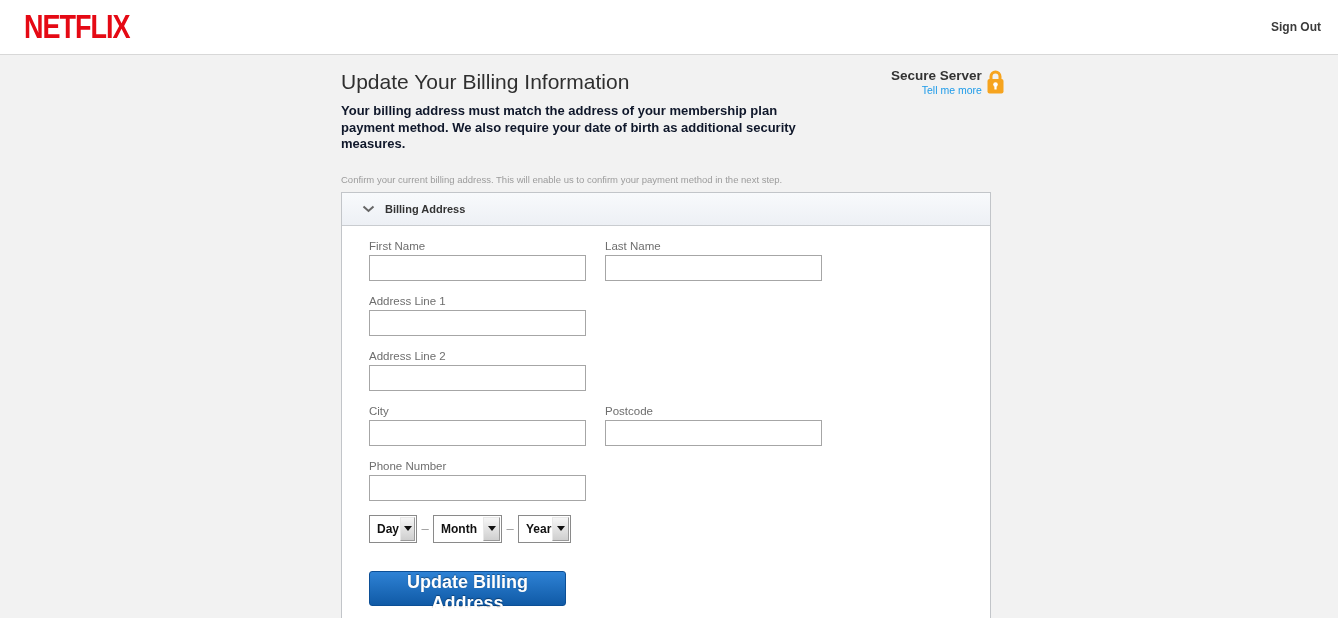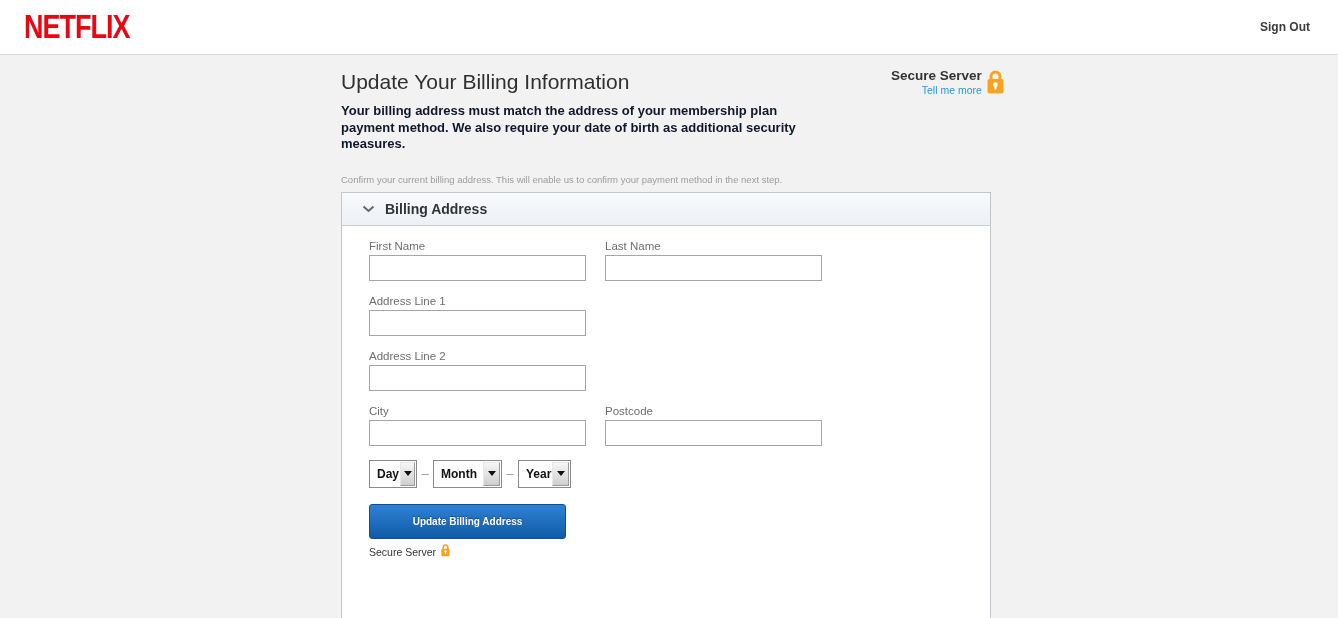--- a/index.html
+++ b/index.html
@@ -2,21 +2,21 @@
 <html><head>
 <meta charset="utf-8">
 <style>
   * { margin:0; padding:0; box-sizing:border-box; }
   html,body { width:1338px; height:618px; overflow:hidden;
               font-family:"Liberation Sans", sans-serif; background:#f2f2f2; }
 
   
   .topbar { height:55px; background:#fff; border-bottom:1px solid #d8d8d8;
             display:flex; align-items:center; justify-content:space-between;
-            padding:0 28px 0 24px; }
+            padding:0 17px 0 24px; }
   .logo { font-size:27px; font-weight:700; color:#e50914; letter-spacing:-1px;
           transform:scaleY(1.25); transform-origin:left center; cursor:pointer; }
   .signout { font-size:12px; font-weight:700; color:#3b3b3b; cursor:pointer; }
 
   
   .content { position:relative; height:562px; }
 
   .main-col { position:absolute; left:341px; top:0; width:650px; }
 
   .page-title { font-size:21px; font-weight:400; color:#2f2f2f; margin-top:15px; }
@@ -30,21 +30,21 @@
   .secure-top .t1 { font-size:13.5px; font-weight:700; color:#333; }
   .secure-top .t2 { font-size:10.5px; color:#1e9be9; cursor:pointer; margin-top:1px; }
 
   
   .panel { margin-top:7px; width:650px; height:439px; background:#fff;
            border:1px solid #c2c5c9; }
   .panel-head { height:33px; background:linear-gradient(#f8fafc,#edf0f5);
                 border-bottom:1px solid #c9ccd0; display:flex; align-items:center;
                 padding-left:20px; cursor:pointer; }
   .panel-head .chev { margin-right:10px; display:flex; }
-  .panel-head .ttl { font-size:14px; font-weight:700; color:#333; }
+  .panel-head .ttl { font-size:11px; font-weight:700; color:#333; }
 
   .panel-body { padding:14px 0 0 27px; position:relative; height:404px; }
 
   .fgroup { margin-bottom:14px; }
   .frow { display:flex;align-items:flex-end; }
   .fcol2 { margin-left:19px; }
   .flabel { display:block; font-size:11.5px; color:#6e6e6e; margin-bottom:3px; }
   .finput { width:217px; height:26px; border:1px solid #a6a6a6; background:#fff;
             font-size:13px; padding:0 6px; color:#333; }
 
@@ -58,23 +58,23 @@
                   border:1px solid #9a9a9a; border-top-color:#e8e8e8; border-left-color:#e8e8e8;
                   display:flex; align-items:center; justify-content:center; }
   .sel .arrow { width:0; height:0; border-left:4px solid transparent;
                 border-right:4px solid transparent; border-top:5px solid #111; }
   .sel-day   { width:48px; }
   .sel-month { width:69px; }
   .sel-year  { width:53px; }
   .dash { width:16px; text-align:center; color:#999; font-size:13px; }
 
   
-  .btn { margin-top:16px; width:197px; height:35px; border:1px solid #0c4f96;
+  .btn { margin-top:28px; width:197px; height:35px; border:1px solid #0c4f96;
          border-radius:3px; background:linear-gradient(#2e82d5,#105aa6);
-         color:#fff; font-family:"Liberation Sans",sans-serif; font-size:10px;
+         color:#fff; font-family:"Liberation Sans",sans-serif; font-size:18px;
          font-weight:700; text-shadow:0 -1px 1px rgba(0,0,0,.35); cursor:pointer; }
 
   .secure-bottom { margin-top:4px; display:flex; align-items:center; }
   .secure-bottom .t { font-size:10.5px; color:#333; margin-right:4px; }
 </style>
 </head>
 <body>
 
 <div class="topbar">
   <div class="logo">NETFLIX</div>
@@ -145,20 +145,24 @@
             <label class="flabel">City</label>
             <input class="finput" type="text" style="">
           </div>
           <div class="fcol2">
             <label class="flabel">Postcode</label>
             <input class="finput" type="text" style="">
           </div>
         </div>
 
         
+        <div class="fgroup">
+          <label class="flabel">Phone Number</label>
+          <input class="finput" type="text" style="">
+        </div>
 
         
         <div>
           <div class="dob-row">
             <div class="sel sel-day">
               <span class="sel-val">Day</span>
               <span style="flex:1"></span>
               <span class="sel-btn">
                   <span class="arrow"></span>
                 </span>

